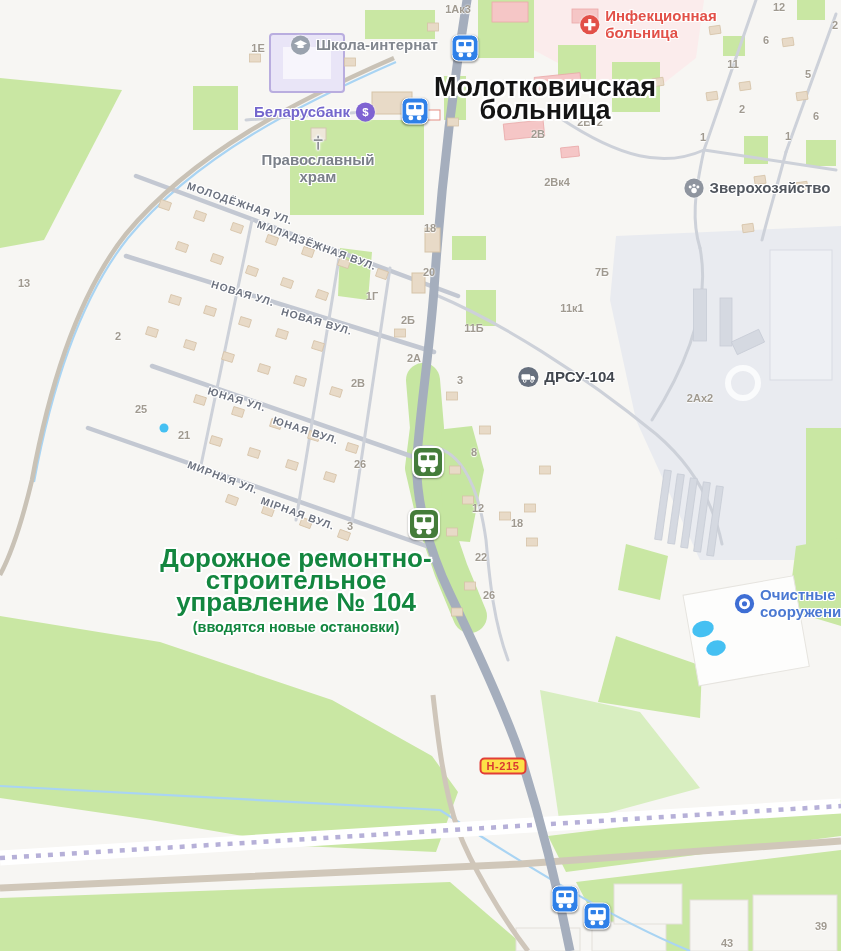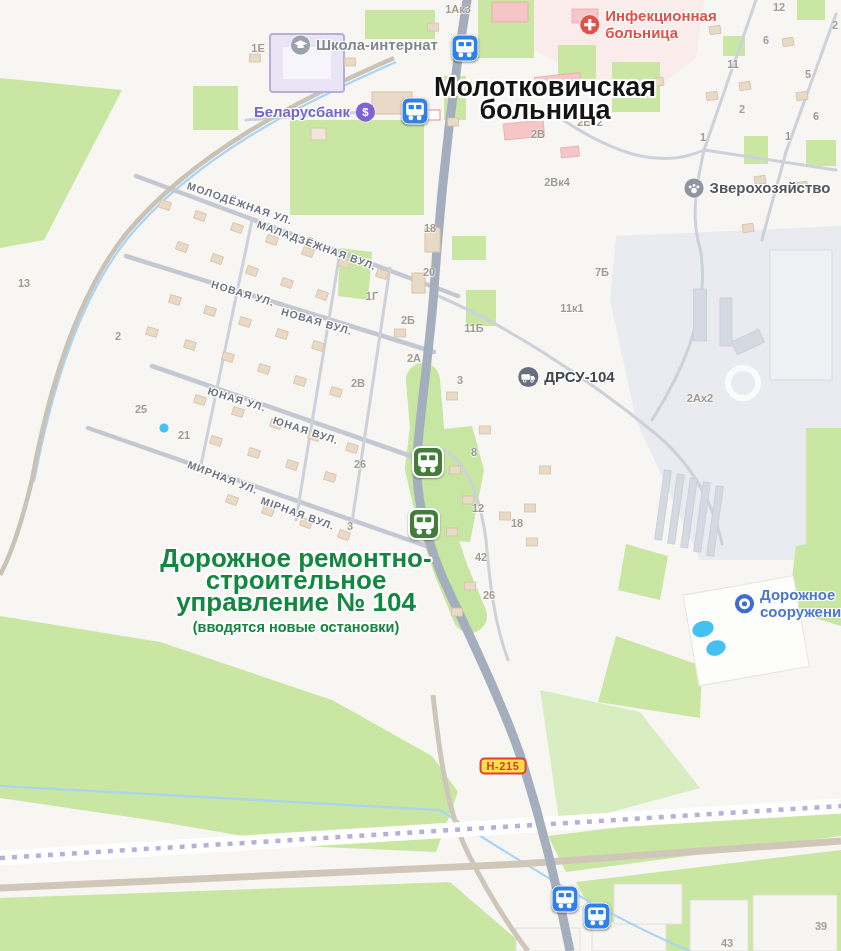--- a/index.html
+++ b/index.html
@@ -246,21 +246,21 @@
     <div class="bnum" style="left: 700px; top: 398px;">2Ах2</div>
     <div class="bnum" style="left: 24px; top: 283px;">13</div>
     <div class="bnum" style="left: 118px; top: 336px;">2</div>
     <div class="bnum" style="left: 141px; top: 409px; text-align: center;">25</div>
     <div class="bnum" style="left: 184px; top: 435px;">21</div>
     <div class="bnum" style="left: 360px; top: 464px;">26</div>
     <div class="bnum" style="left: 474px; top: 452px;">8</div>
     <div class="bnum" style="left: 478px; top: 508px;">12</div>
     <div class="bnum" style="left: 517px; top: 523px;">18</div>
     <div class="bnum" style="left: 350px; top: 526px;">3</div>
-    <div class="bnum" style="left: 481px; top: 557px;">42</div>
+    <div class="bnum" style="left: 481px; top: 557px;">22</div>
     <div class="bnum" style="left: 489px; top: 595px;">26</div>
     <div class="bnum" style="left: 821px; top: 926px;">39</div>
     <div class="bnum" style="left: 727px; top: 943px;">43</div>
     <div class="poi icon-left" style="left: 364px; top: 45px; color: rgb(130, 135, 143);">
       <span class="icn">
         <svg width="21" height="21" viewBox="0 0 24 24">
           <circle cx="12" cy="12" r="11" fill="#9aa2ae"></circle>
           <path d="M4.5 10.2 12 6.6 19.5 10.2 12 13.8 Z" fill="#fff"></path>
           <rect x="8.3" y="12.6" width="7.4" height="2.8" rx="1" fill="#fff"></rect>
         </svg>
@@ -284,20 +284,34 @@
       <span class="icn">
         <svg width="21" height="21" viewBox="0 0 24 24">
           <circle cx="12" cy="12" r="11" fill="#e25048"></circle>
           <rect x="10.2" y="5.5" width="3.6" height="13" fill="#fff"></rect>
           <rect x="5.5" y="10.2" width="13" height="3.6" fill="#fff"></rect>
         </svg>
       </span>
       <div class="lines">
         <div>Инфекционная</div>
         <div>больница</div>
+      </div>
+    </div>
+    <div class="poi icon-top" style="left: 318px; top: 160px; color: rgb(123, 128, 137);">
+      <span class="icn">
+        <svg width="15" height="17" viewBox="0 0 20 24">
+          <g fill="#8e8e95" stroke="#fff" stroke-width="1.2">
+            <rect x="8.2" y="1.5" width="3.8" height="21" rx="1.2"></rect>
+            <rect x="3.2" y="6.5" width="13.8" height="3.8" rx="1.2"></rect>
+          </g>
+        </svg>
+      </span>
+      <div class="lines">
+        <div>Православный</div>
+        <div>храм</div>
       </div>
     </div>
     <div class="poi icon-left" style="left: 566px; top: 377px; color: rgb(66, 71, 79);">
       <span class="icn">
         <svg width="22" height="22" viewBox="0 0 24 24">
           <circle cx="12" cy="12" r="11" fill="#67707e"></circle>
           <rect x="4.5" y="9" width="9.5" height="6" rx="1" fill="#fff"></rect>
           <path d="M14.5 11h3.2l1.6 2.2V15h-4.8z" fill="#fff"></path>
           <circle cx="8" cy="16.3" r="1.5" fill="#67707e" stroke="#fff" stroke-width="1"></circle>
           <circle cx="16" cy="16.3" r="1.5" fill="#67707e" stroke="#fff" stroke-width="1"></circle>
@@ -322,21 +336,21 @@
       </div>
     </div>
     <div class="poi icon-left" style="left: 792px; top: 604px; color: rgb(75, 121, 210);">
       <span class="icn">
         <svg width="21" height="21" viewBox="0 0 24 24">
           <circle cx="12" cy="12" r="11" fill="#3e6ed4"></circle>
           <circle cx="12" cy="12" r="4.6" fill="none" stroke="#fff" stroke-width="3.4"></circle>
         </svg>
       </span>
       <div class="lines">
-        <div>Дорожное</div>
+        <div>Очистные</div>
         <div>сооружения</div>
       </div>
     </div>
     <div class="bus-stop blue" style="left: 465px; top: 48px; background: rgb(47, 128, 232);"><svg width="100%" height="100%" viewBox="0 0 24 24">
         <rect x="3.5" y="3.8" width="17" height="12.4" rx="2.6" fill="#fff"></rect>
         <rect x="5.8" y="6.2" width="5.2" height="4.2" rx=".8" fill="#2f80e8"></rect>
         <rect x="13" y="6.2" width="5.2" height="4.2" rx=".8" fill="#2f80e8"></rect>
         <circle cx="8" cy="18.6" r="2.3" fill="#fff"></circle>
         <circle cx="16" cy="18.6" r="2.3" fill="#fff"></circle>
       </svg></div>

